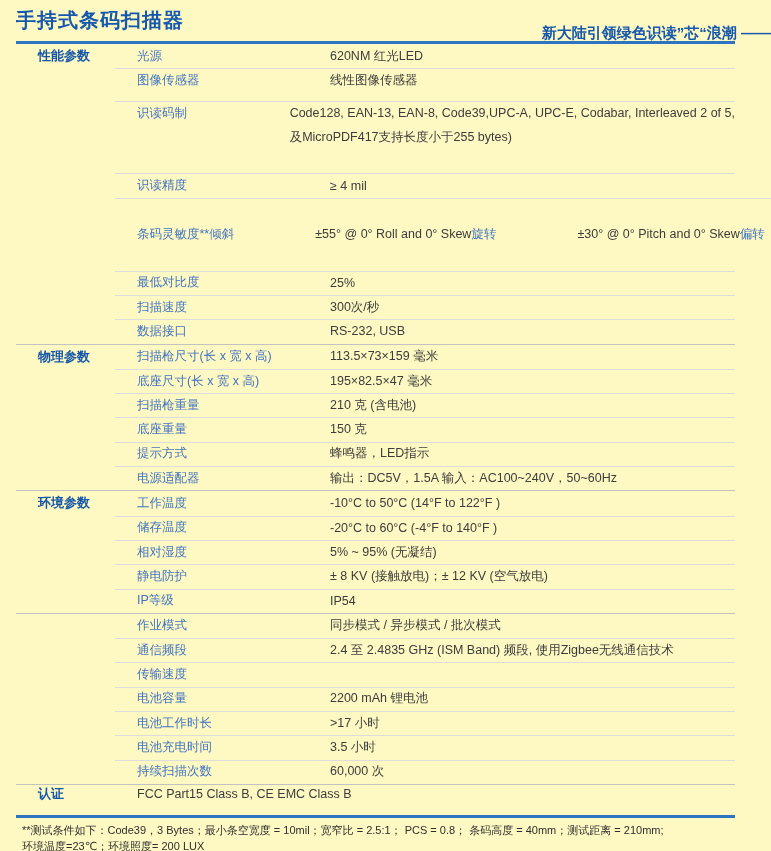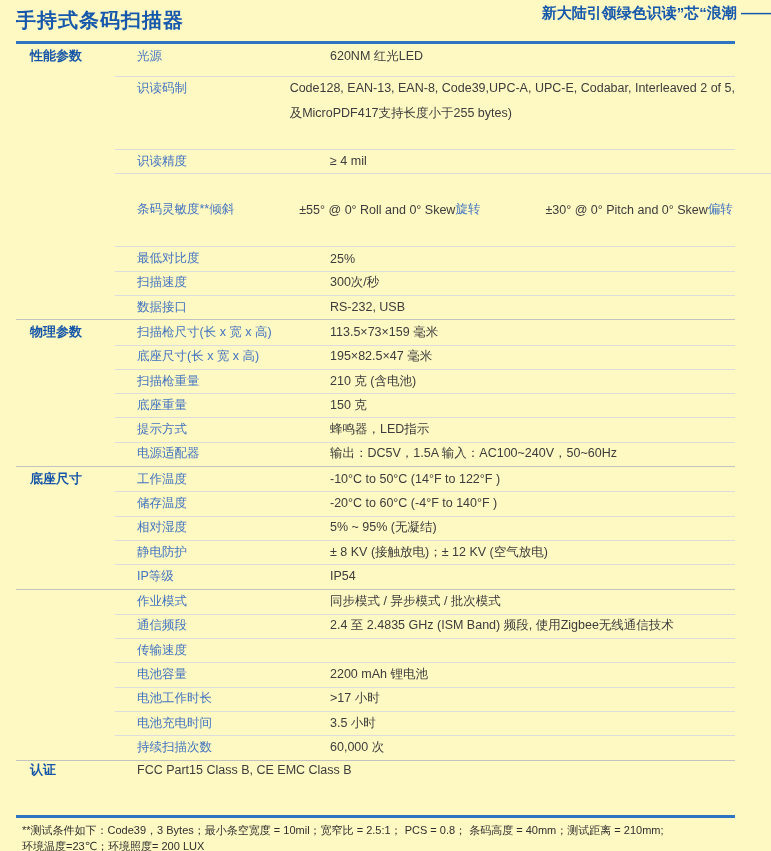--- a/index.html
+++ b/index.html
@@ -10,33 +10,33 @@
     color:#3c3c3c;
   }
   .page { position:absolute; inset:0; background:#fef9c3; }
 
   
   .page-title {
     position:absolute; left:16px; top:7px;
     font-size:20px; font-weight:bold; color:#1658ac; letter-spacing:1px;
   }
   .slogan {
-    position:absolute; right:0px; top:4px;
+    position:absolute; right:0px; top:24px;
     font-size:15px; font-weight:bold; color:#1658ac; white-space:nowrap;
   }
 
   
   .spec-table {
     position:absolute; left:16px; top:41px; width:719px;
     border-top:3px solid #2e74c2;
   }
   .section { position:relative; }
   .section + .section { border-top:1px solid #c2c2c2; }
   .cat-cell {
-    position:absolute; left:14px; top:0; height:24.3px;
+    position:absolute; left:22px; top:0; height:24.3px;
     display:flex; align-items:center;
     font-size:13px; font-weight:bold; color:#1656a8; white-space:nowrap;
   }
   .row { position:relative; display:flex; align-items:center; height:24.3px; }
   .row + .row::before {
     content:""; position:absolute; left:99px; right:0; top:0; height:1px; background:#dcdcdc;
   }
   .cell { font-size:12.5px; white-space:nowrap; }
   .label { width:314px; padding-left:121px; color:#4173c0; }
   .value { flex:1; color:#3c3c3c; }
@@ -50,21 +50,21 @@
   .row.group .glabel {
     width:224px; padding-left:121px; color:#4173c0; font-size:12.5px;
     display:flex; align-items:center; white-space:nowrap;
   }
   .subrows { flex:1; display:flex; flex-direction:row;justify-content:flex-end; }
   .subrow { position:relative; flex:1; display:flex; align-items:center; }
   .subrow + .subrow::before {
     content:""; position:absolute; left:0; right:0; top:0; height:1px; background:#dcdcdc;
   }
   .sublabel { width:90px; color:#4173c0; font-size:12.5px; white-space:nowrap; }
-  .subvalue { flex:1; font-size:12.5px; color:#3c3c3c; white-space:nowrap; }
+  .subvalue { flex:1; font-size:12.5px; color:#3c3c3c; white-space:nowrap;margin-left:16px; }
 
   
   .section.cert .row { height:19px; }
   .section.cert .cat-cell { height:19px; }
   .section.cert .value-full { flex:1; padding-left:121px; font-size:12.5px; color:#3c3c3c; }
 
   
   .footnote {
     position:absolute; left:16px; top:815px; width:719px;
     border-top:3px solid #2e74c2; padding-top:4px;
@@ -81,20 +81,24 @@
   <div class="page-title">手持式条码扫描器</div>
   <div class="slogan">新大陆引领绿色识读”芯“浪潮 ——</div>
 
   <div class="spec-table">
 
     <div class="section">
       <div class="cat-cell">性能参数</div>
       <div class="row">
         <div class="cell label">光源</div>
         <div class="cell value">620NM 红光LED</div>
+      </div>
+      <div class="row">
+        <div class="cell label">图像传感器</div>
+        <div class="cell value">线性图像传感器</div>
       </div>
       <div class="row tall">
         <div class="cell label">识读码制</div>
         <div class="cell value">
           <div>Code128, EAN-13, EAN-8, Code39,UPC-A, UPC-E, Codabar, Interleaved 2 of 5,</div>
           <div>及MicroPDF417支持长度小于255 bytes)</div>
         </div>
       </div>
       <div class="row">
         <div class="cell label">识读精度</div>
@@ -153,21 +157,21 @@
         <div class="cell label">提示方式</div>
         <div class="cell value">蜂鸣器，LED指示</div>
       </div>
       <div class="row">
         <div class="cell label">电源适配器</div>
         <div class="cell value">输出：DC5V，1.5A   输入：AC100~240V，50~60Hz</div>
       </div>
     </div>
 
     <div class="section">
-      <div class="cat-cell">底座尺寸</div>
+      <div class="cat-cell">环境参数</div>
       <div class="row">
         <div class="cell label">工作温度</div>
         <div class="cell value">-10°C to 50°C (14°F to 122°F )</div>
       </div>
       <div class="row">
         <div class="cell label">储存温度</div>
         <div class="cell value">-20°C to 60°C (-4°F to 140°F )</div>
       </div>
       <div class="row">
         <div class="cell label">相对湿度</div>

